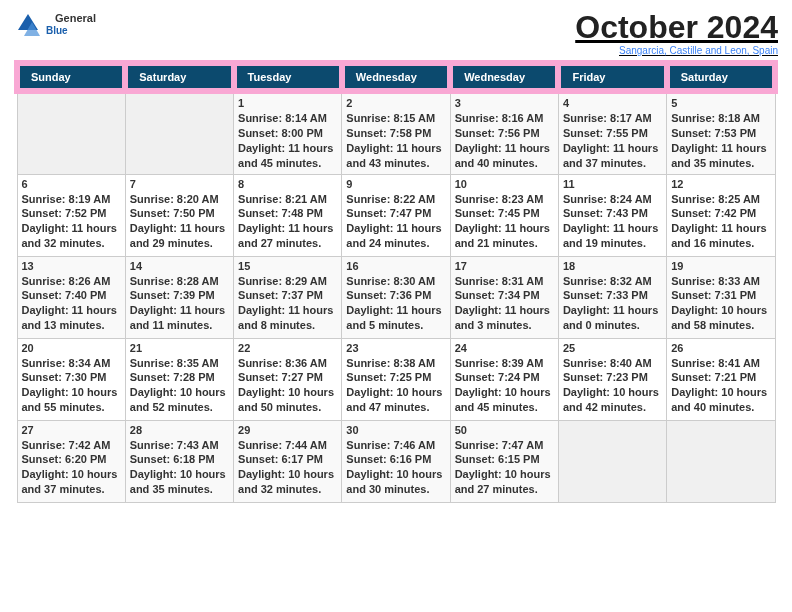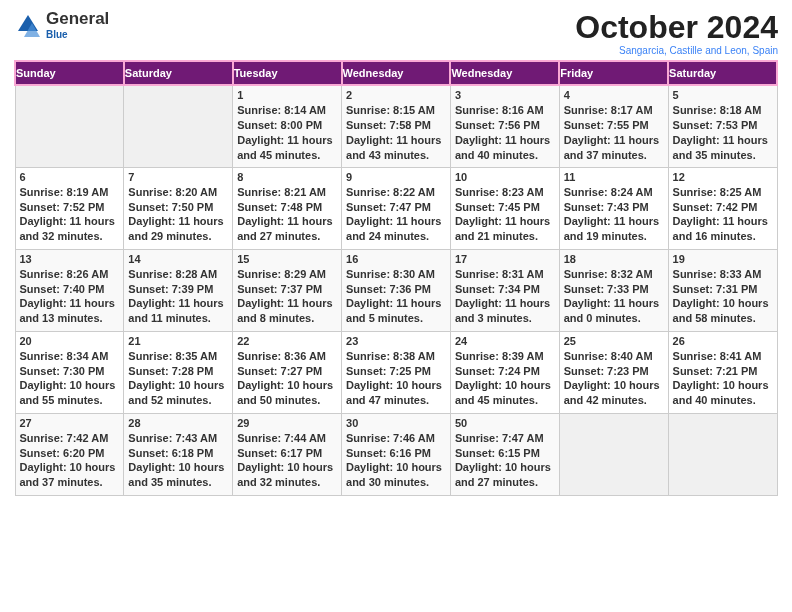--- a/index.html
+++ b/index.html
@@ -24,59 +24,61 @@
       display: flex;
       align-items: center;
       gap: 4px;
     }
     .logo-text {
       display: flex;
       flex-direction: column;
       line-height: 1.1;
     }
     .logo-general {
-      font-size: 17px;
+      font-size: 11px;
       font-weight: bold;
       color: #333;
+      margin-left: 9px;
     }
     .logo-blue {
       font-size: 10px;
       font-weight: bold;
       color: #1a5fac;
     }
     .logo-icon {
       width: 28px;
       height: 28px;
     }
     .title-block {
       text-align: right;
+      text-decoration: underline;
     }
     .month-title {
       font-size: 32px;
       font-weight: bold;
       color: #222;
       line-height: 1.1;
     }
     .subtitle {
       font-size: 10px;
       color: #3b82f6;
     }
     .calendar {
       width: 100%;
       border-collapse: collapse;
       font-size: 9.5px;
     }
     .calendar thead th {
-      background: #701a75;
+      background: #0c4a6e;
       color: #fff;
-      padding: 5px 0;
+      padding: 5px 11px;
       text-align: left;
       font-size: 11px;
       font-weight: bold;
-      border: 2px solid #f9a8d4;
+      border: 6px solid #f9a8d4;
     }
     .calendar tbody td {
       border: 1px solid #ccc;
       vertical-align: top;
       padding: 3px 4px;
       width: calc(100%/7);
       height: 82px;
       color: #333;
       background: #fff;
     }

